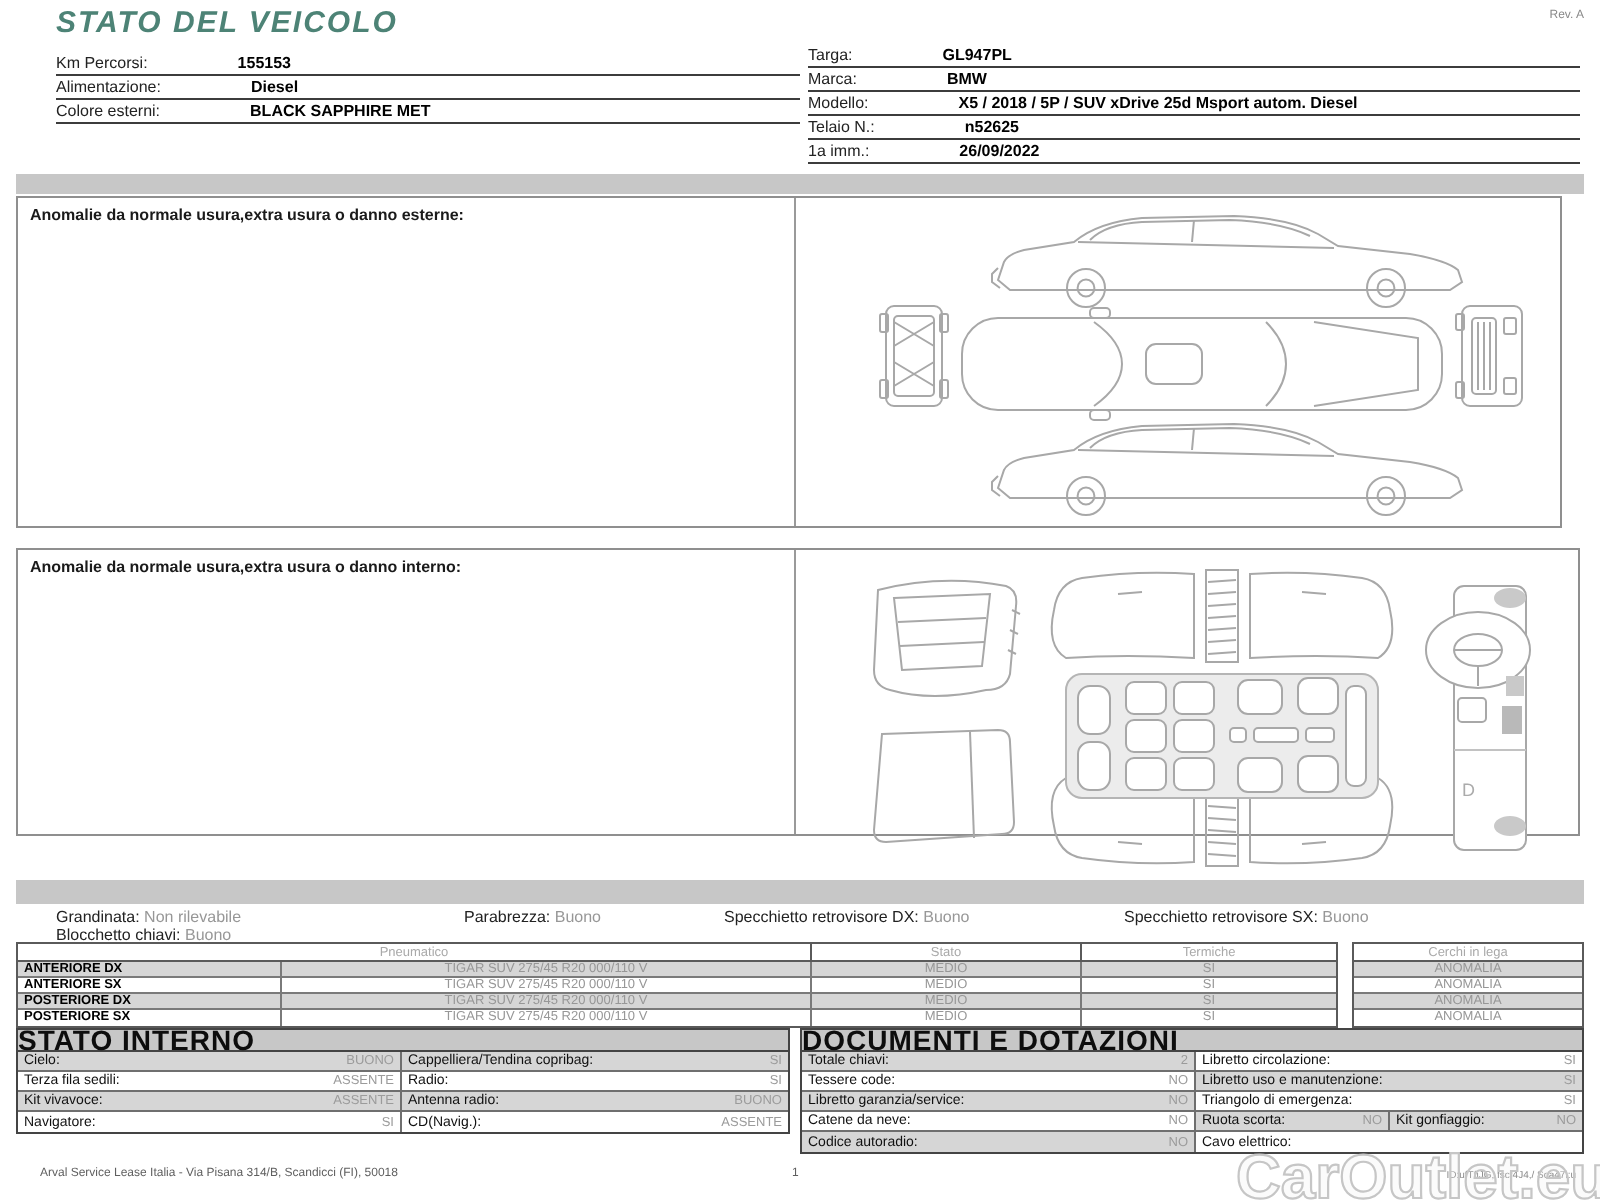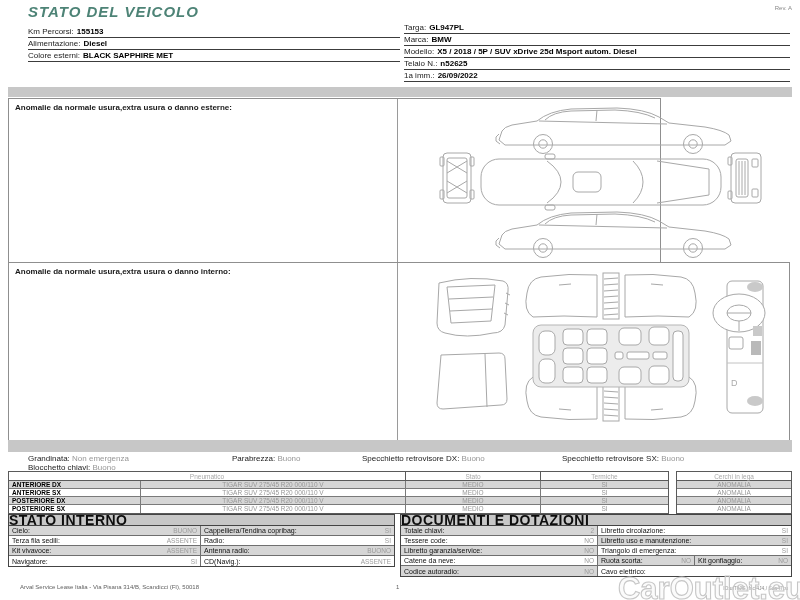--- a/index.html
+++ b/index.html
@@ -7,23 +7,23 @@
   #doc {
     position:relative; width:800px; height:600px; background:#ffffff;
     font-family:"Liberation Sans", sans-serif; overflow:hidden; color:#111;
   }
   .abs { position:absolute; }
 
   
   .title { left:28px; top:3px; font-size:15px; font-weight:bold; color:#4d8376; letter-spacing:1px;font-style:italic; }
   .rev { right:8px; top:5px; font-size:6px; color:#888; }
   .fieldcol { display:flex; flex-direction:column; }
-  .fieldrow { height:12px; border-bottom:1px solid #3c3c3c; font-size:8px; display:flex; align-items:flex-end; gap:3px; padding-bottom:1px; white-space:nowrap; overflow:hidden; }
+  .fieldrow { height:12px; border-bottom:1px solid #3c3c3c; font-size:8px; display:flex; align-items:flex-end; gap:21px; padding-bottom:1px; white-space:nowrap; overflow:hidden; }
   .flabel { color:#222; }
-  .fvalue { font-weight:bold; color:#000; }
+  .fvalue { font-weight:bold; color:#000;margin-left:24px; }
 
   
   .graybar { background:#c7c7c7; }
 
   
   .dmgbox { border:1px solid #8f8f8f; background:#fff; }
   .dmgbox .vdiv { position:absolute; left:388px; top:0; bottom:0; width:1px; background:#9a9a9a; }
   .dmglabel { position:absolute; left:6px; top:4px; font-size:8px; font-weight:bold; color:#1a1a1a; }
   svg { display:block; }
   .lineart { stroke:#a8a8a8; stroke-width:1; fill:none; }
@@ -111,21 +111,21 @@
       <span class="fvalue">n52625</span>
     </div>
     <div class="fieldrow">
       <span class="flabel">1a imm.:</span>
       <span class="fvalue">26/09/2022</span>
     </div>
   </div>
 
   <div class="abs graybar" style="left:8px; top:87px; width:784px; height:10px;"></div>
 
-  <div class="abs dmgbox" style="left:8px; top:98px; width:653px; height:166px;">
+  <div class="abs dmgbox" style="left:8px; top:98px; width:773px; height:166px;">
     <div class="vdiv"></div>
     <div class="dmglabel">Anomalie da normale usura,extra usura o danno esterne:</div>
     <svg class="abs" style="left:412px; top:2px;" width="360" height="160" viewBox="0 0 360 160">
       <defs>
         <g id="sideview" class="lineart">
           <path d="M20,37 L23,28 Q25,24 33,22 L58,18 Q70,8 92,6 L138,5 Q166,6 180,14 L190,20 L226,24 Q244,27 250,32 L252,38 L246,42 L26,42 Z"></path>
           <path d="M60,18 L188,21"></path>
           <path d="M66,17 Q74,9 92,8 L136,7 Q162,8 176,15"></path>
           <line x1="118" y1="7" x2="117" y2="18"></line>
           <path d="M20,31 l-3,3 l0,4 l4,3"></path>
@@ -168,21 +168,21 @@
         <line x1="321" y1="60" x2="321" y2="94"></line>
         <line x1="324" y1="60" x2="324" y2="94"></line>
         <rect x="331" y="58" width="6" height="8" rx="1"></rect>
         <rect x="331" y="88" width="6" height="8" rx="1"></rect>
         <rect x="307" y="56" width="4" height="8" rx="1"></rect>
         <rect x="307" y="90" width="4" height="8" rx="1"></rect>
       </g>
     </svg>
   </div>
 
-  <div class="abs dmgbox" style="left:8px; top:262px; width:782px; height:184px;">
+  <div class="abs dmgbox" style="left:8px; top:274px; width:782px; height:144px;">
     <div class="vdiv"></div>
     <div class="dmglabel">Anomalie da normale usura,extra usura o danno interno:</div>
     <svg class="abs" style="left:412px; top:8px;" width="360" height="152" viewBox="0 0 360 152">
       <defs>
         <g id="headliner" class="lineart">
           <path d="M112,46 Q102,40 106,22 Q108,8 120,6 Q148,2 176,4 L176,46 Q142,44 112,46 Z"></path>
           <path d="M204,4 Q232,2 260,6 Q272,8 274,22 Q278,40 268,46 Q238,44 204,46 Z"></path>
           <rect x="182" y="2" width="16" height="46"></rect>
           <line x1="183" y1="8" x2="197" y2="7"></line>
             <line x1="183" y1="14" x2="197" y2="13"></line>
@@ -247,21 +247,21 @@
         <text x="310" y="115" font-size="9" fill="#ababab" stroke="none" font-family="Liberation Sans, sans-serif">D</text>
         <ellipse cx="334" cy="130" rx="8" ry="5" fill="#c9c9c9" stroke="none"></ellipse>
       </g>
     </svg>
   </div>
 
   <div class="abs graybar" style="left:8px; top:440px; width:784px; height:12px;"></div>
 
   <div class="abs cond" style="left:28px; top:454px;">
     <span class="clabel">Grandinata:</span>
-    <span class="cvalue">Non emergenza</span>
+    <span class="cvalue">Non rilevabile</span>
   </div>
   <div class="abs cond" style="left:28px; top:463px;">
     <span class="clabel">Blocchetto chiavi:</span>
     <span class="cvalue">Buono</span>
   </div>
   <div class="abs cond" style="left:232px; top:454px;">
     <span class="clabel">Parabrezza:</span>
     <span class="cvalue">Buono</span>
   </div>
   <div class="abs cond" style="left:362px; top:454px;">

